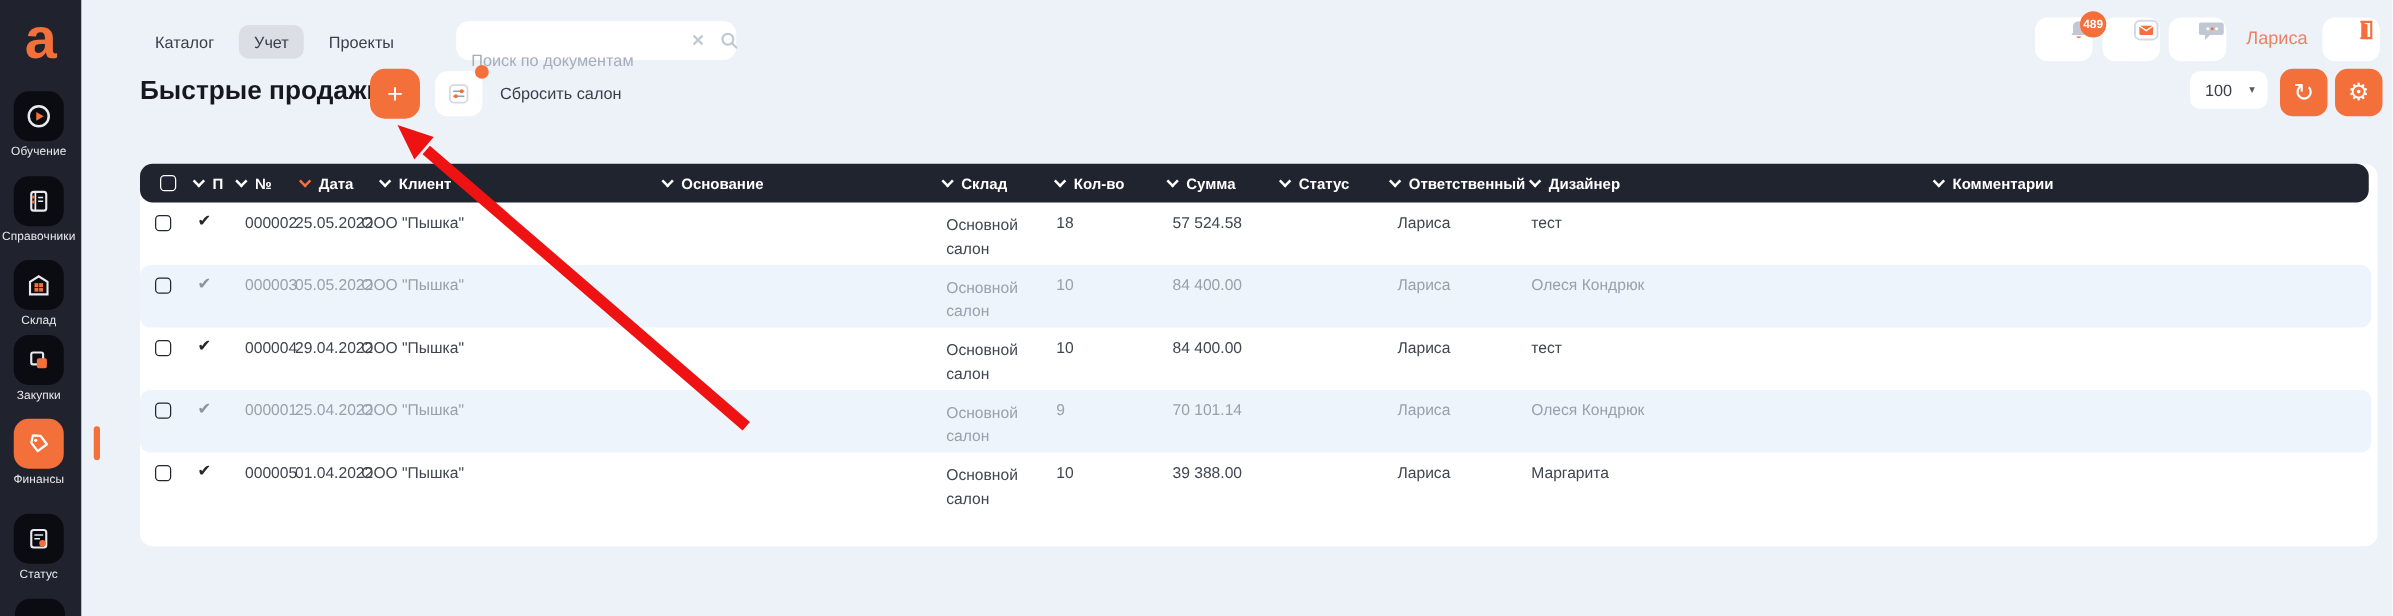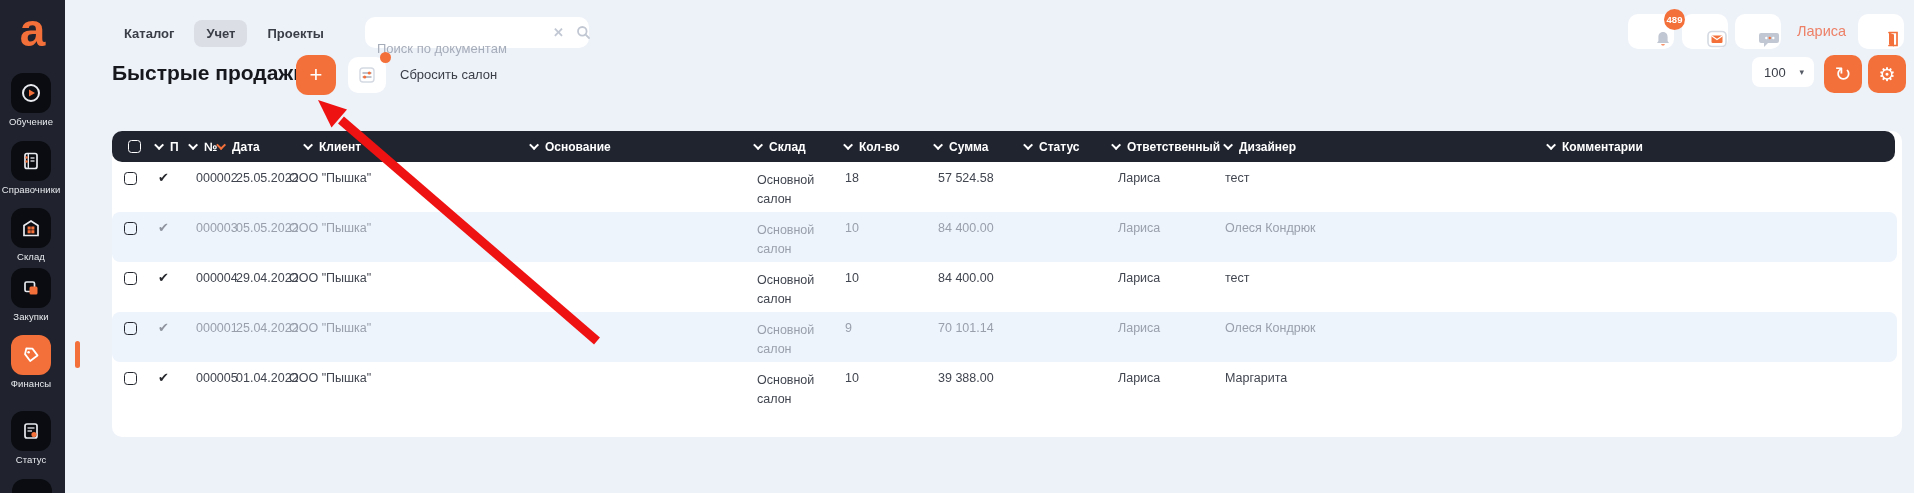--- a/index.html
+++ b/index.html
@@ -11,33 +11,33 @@
   .logo { position:absolute; left:0; top:2px; width:65px; text-align:center;
           font-size:46px; font-weight:800; color:#F4703A; line-height:56px; }
   .nav-item { position:absolute; left:0; width:62px; display:flex; flex-direction:column; align-items:center; cursor:pointer; }
   .tile { width:40px; height:40px; background:#0A0C11; border-radius:12px; display:flex; align-items:center; justify-content:center; }
   .nav-item.active .tile { background:#F4703A; }
   .nav-label { margin-top:3px; font-size:9.5px; color:#E9EBF0; letter-spacing:.1px; }
   .active-bar { position:absolute; left:75px; top:341px; width:5px; height:27px; background:#F4703A; border-radius:3px; z-index:3; }
   .partial-tile { position:absolute; left:12px; top:479px; width:40px; height:14px; background:#0A0C11; border-radius:12px 12px 0 0; }
 
   
-  .tabs { position:absolute; left:112px; top:20px; display:flex; align-items:center; gap:8px;font-weight:bold; }
+  .tabs { position:absolute; left:112px; top:20px; display:flex; align-items:center; gap:8px; }
   .tab { font-size:13px; color:#3A3E47; padding:6px 12px; border-radius:8px; cursor:pointer; }
   .tab.selected { background:#DCDEE6; }
   .search-pill { position:absolute; left:365px; top:17px; width:224px; height:31px; background:#FFFFFF;
                  border-radius:10px; display:flex; align-items:center; padding:0 12px; }
   .search-pill input { border:none; outline:none; flex:1; font-size:13px; color:#5A6170; background:transparent;
                        font-family:"Liberation Sans", sans-serif;margin-top:32px; }
   .search-pill input::placeholder { color:#A6ADBA; }
   .icon-clear { color:#C2C8D3; font-size:13px; font-weight:700; margin-right:12px; cursor:pointer; }
 
   .user-area { position:absolute; left:1620px; top:0; height:62px; }
   .round-btn { position:absolute; top:14px; width:46px; height:35px; background:#FFFFFF; border-radius:10px;
-               display:flex; align-items:flex-end; justify-content:center; cursor:pointer;padding-left:24px; }
+               display:flex; align-items:flex-start; justify-content:center; cursor:pointer;padding-left:24px; }
   .badge { position:absolute; left:36px; top:-5px; min-width:21px; height:21px; border-radius:50%;
            background:#F4703A; color:#fff; font-size:9.5px; font-weight:700;
            display:flex; align-items:center; justify-content:center; z-index:4; }
   .user-name { position:absolute; left:177px; top:23px; font-size:14.5px; color:#ED8168; cursor:pointer; }
 
   
   .page-title { position:absolute; left:112px; top:61px; font-size:21px; font-weight:700; color:#16181D; }
   .add-btn { position:absolute; left:296px; top:55px; width:40px; height:40px; background:#F4703A; border-radius:12px;
              color:#fff; font-size:22px; font-weight:400; display:flex; align-items:center; justify-content:center; cursor:pointer; }
   .filter-btn { position:absolute; left:348px; top:57px; width:38px; height:36px; background:#fff; border-radius:10px;
@@ -67,21 +67,21 @@
   .trow.shaded { background:#EEF4FC; border-radius:8px; }
   .cell { position:absolute; top:9px; font-size:12.5px; color:#41454F; white-space:nowrap; }
   .trow.muted .cell { color:#99A0AC; }
   .cell.wrap { white-space:normal; line-height:1.55; }
   .cbx { position:absolute; top:10px; width:13px; height:13px; border:1.6px solid #23262E; border-radius:3.5px; cursor:pointer; }
   .thead .cbx { position:absolute; left:16px; top:9px; border-color:#FFFFFF; }
   .chkmark { position:absolute; top:8px; font-size:13px; color:#26282E; font-family:"DejaVu Sans", sans-serif; }
   .trow.muted .chkmark { color:#8E939E; }
 
   
-  .h-p{left:45px} .h-num{left:79px} .h-date{left:107px} .h-client{left:194px} .h-basis{left:420px}
+  .h-p{left:45px} .h-num{left:79px} .h-date{left:130px} .h-client{left:194px} .h-basis{left:420px}
   .h-stock{left:644px} .h-qty{left:734px} .h-sum{left:824px} .h-status{left:914px}
   .h-resp{left:1002px} .h-des{left:1114px} .h-comm{left:1437px}
   
   .c-cb{left:12px} .c-chk{left:46px} .c-num{left:84px} .c-date{left:124px} .c-client{left:177px}
   .c-stock{left:645px; width:72px} .c-qty{left:733px} .c-sum{left:826px} .c-resp{left:1006px} .c-des{left:1113px}
 
   .arrow-svg { position:absolute; left:0; top:0; width:1914px; height:493px; pointer-events:none; z-index:9; }
   svg.ic { display:block; }
 </style>
 </head>

